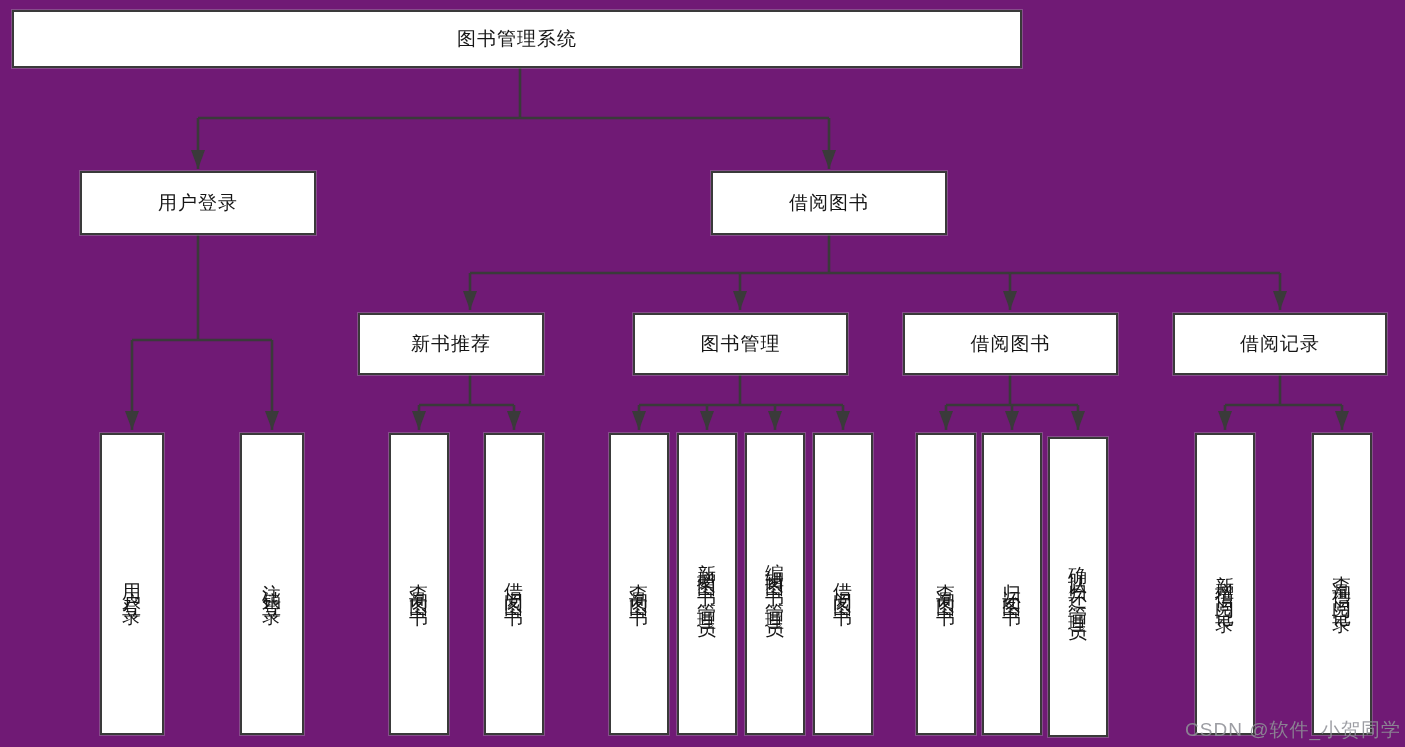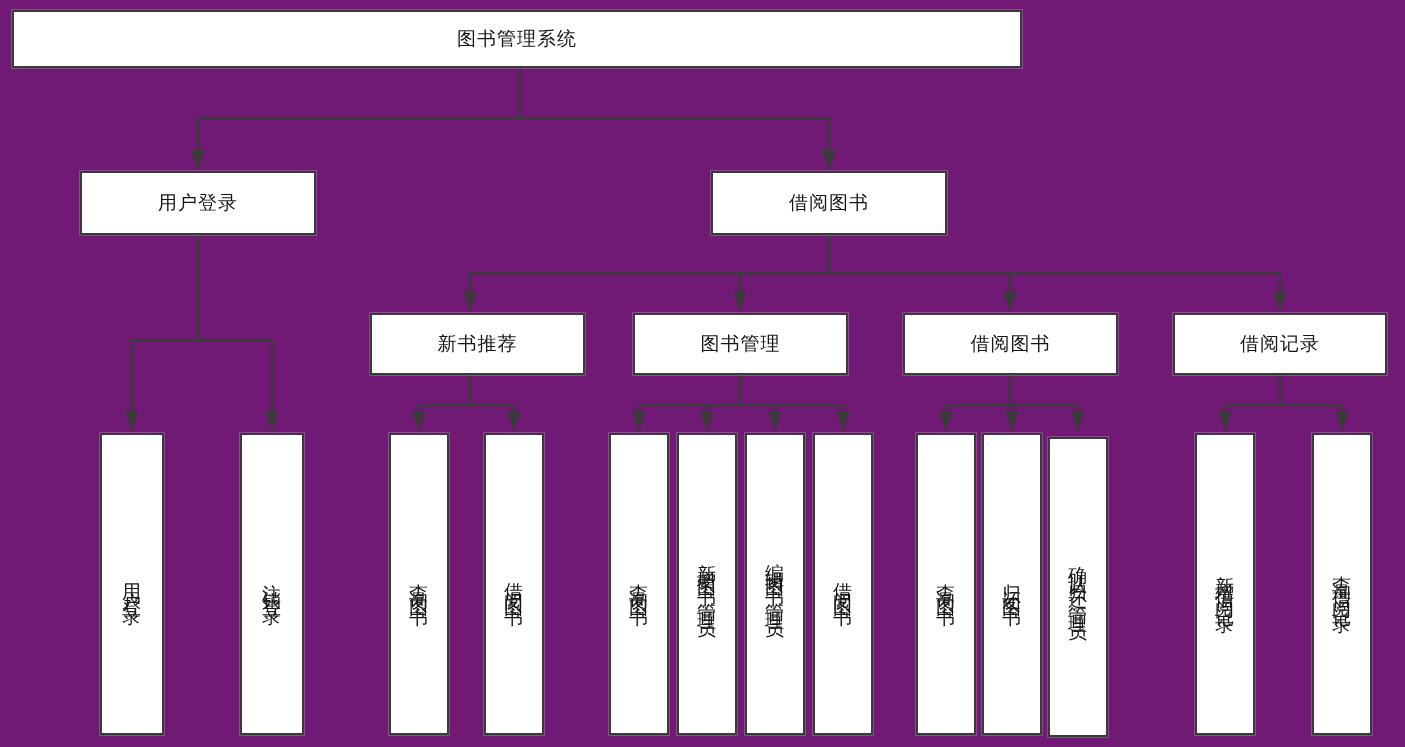--- a/index.html
+++ b/index.html
@@ -106,21 +106,21 @@
       <path d="M1225,405 V430" marker-end="url(#arr)"></path>
       <path d="M1342,405 V430" marker-end="url(#arr)"></path>
     </g>
   </svg>
 
   <div class="node" style="left:12px; top:10px; width:1010px; height:58px;">图书管理系统</div>
 
   <div class="node" style="left:80px; top:171px; width:236px; height:64px;">用户登录</div>
   <div class="node" style="left:711px; top:171px; width:236px; height:64px;">借阅图书</div>
 
-  <div class="node" style="left:370px; top:313px; width:215px; height:62px;">新书推荐</div>
+  <div class="node" style="left:358px; top:313px; width:186px; height:62px;">新书推荐</div>
   <div class="node" style="left:633px; top:313px; width:215px; height:62px;">图书管理</div>
   <div class="node" style="left:903px; top:313px; width:215px; height:62px;">借阅图书</div>
   <div class="node" style="left:1173px; top:313px; width:214px; height:62px;">借阅记录</div>
 
   <div class="node vbox" style="left:100px; top:433px; width:64px; height:302px;">用户登录</div>
   <div class="node vbox" style="left:240px; top:433px; width:64px; height:302px;">注销登录</div>
 
   <div class="node vbox" style="left:389px; top:433px; width:60px; height:302px;">查询图书</div>
   <div class="node vbox" style="left:484px; top:433px; width:60px; height:302px;">借阅图书</div>
 
@@ -129,14 +129,15 @@
   <div class="node vbox" style="left:745px; top:433px; width:60px; height:302px;">编辑图书（管理员）</div>
   <div class="node vbox" style="left:813px; top:433px; width:60px; height:302px;">借阅图书</div>
 
   <div class="node vbox" style="left:916px; top:433px; width:60px; height:302px;">查询图书</div>
   <div class="node vbox" style="left:982px; top:433px; width:60px; height:302px;">归还图书</div>
   <div class="node vbox" style="left:1048px; top:437px; width:60px; height:300px;">确认归还（管理员）</div>
 
   <div class="node vbox" style="left:1195px; top:433px; width:60px; height:302px;">新增借阅记录</div>
   <div class="node vbox" style="left:1312px; top:433px; width:60px; height:302px;">查询借阅记录</div>
 
+  <div class="watermark">CSDN @软件_小贺同学</div>
 
 </div>
 
 </body></html>

